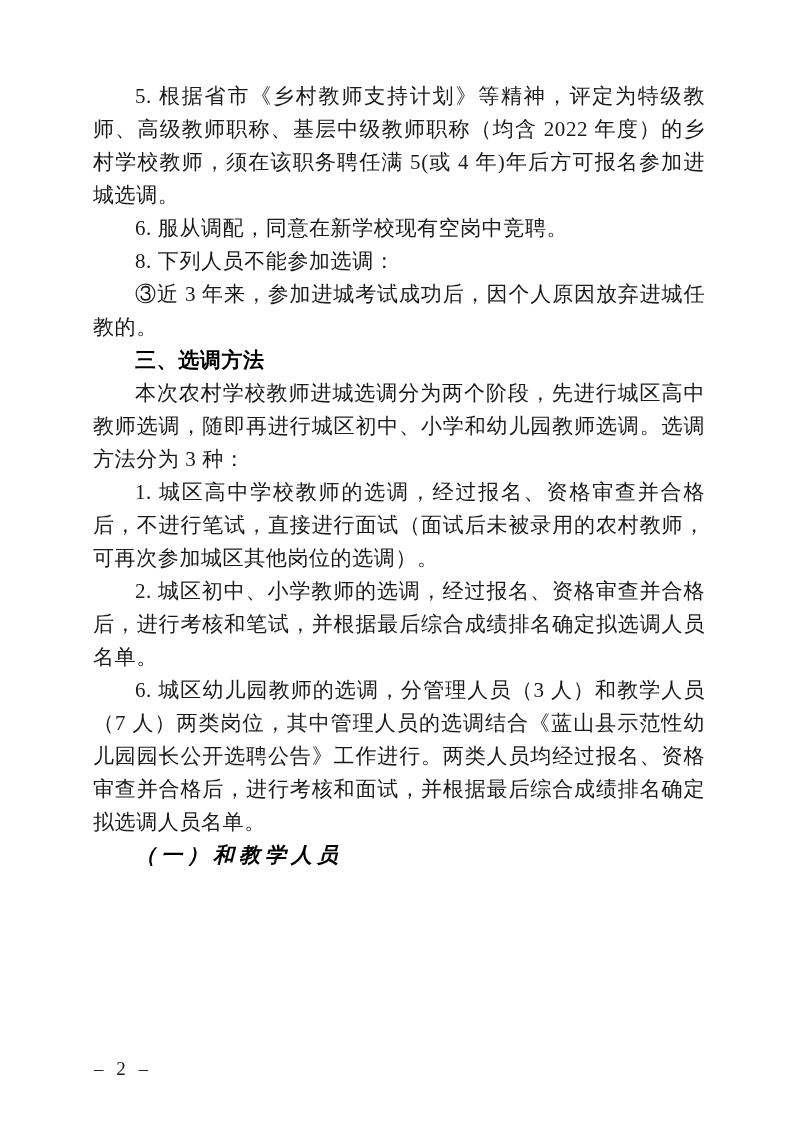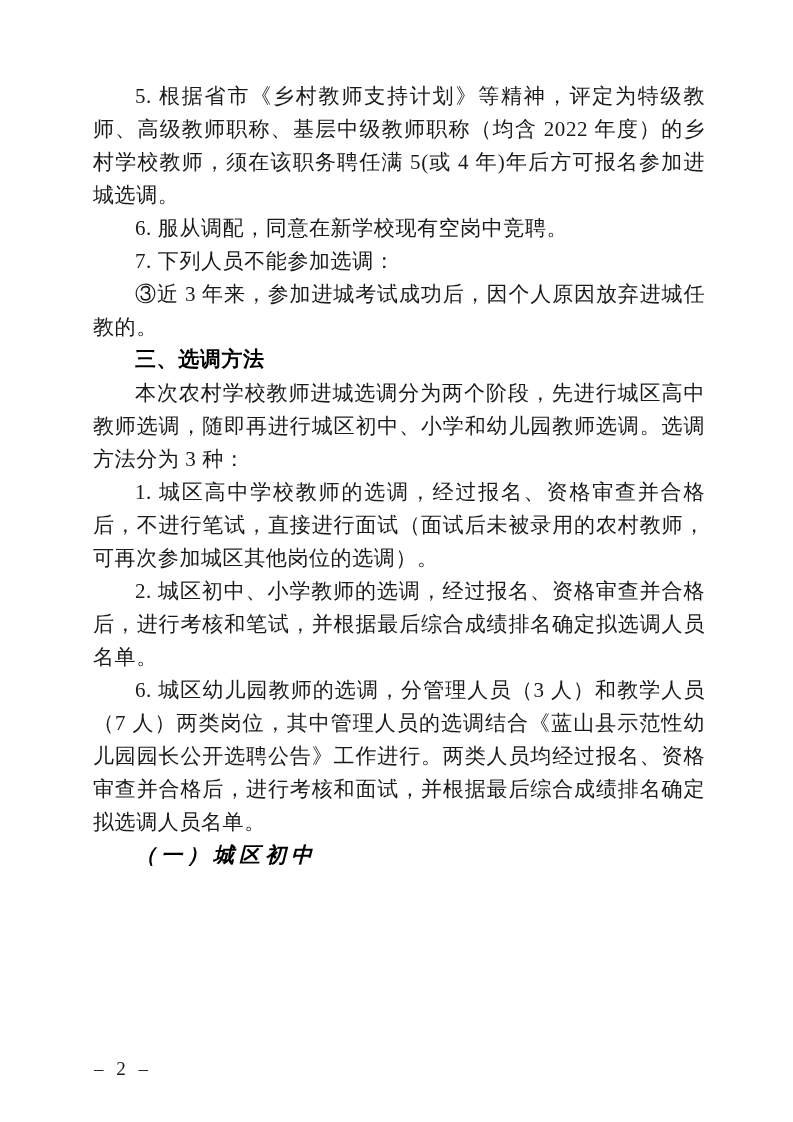--- a/index.html
+++ b/index.html
@@ -20,21 +20,21 @@
     width: 612px;
     font-size: 21px;
     line-height: 33px;
     letter-spacing: 0.6px;
     text-align: justify;
   }
   .para {
     text-indent: 2em;
   }
   .heading-hei {
-    font-family: Liberation Mono, monospace;
+    font-family: Liberation Serif, serif;
     font-weight: bold;
     font-size: 21px;
     line-height: 33px;
     text-indent: 2em;
     color: #000000;
     text-align: left;
   }
   .heading-kai {
     font-weight: bold;
     font-style: italic;
@@ -55,23 +55,23 @@
     color: #1a1a1a;
   }
 </style>
 </head>
 <body>
 
 <div class="page">
   <div class="content">
     <p class="para">5. 根据省市《乡村教师支持计划》等精神，评定为特级教师、高级教师职称、基层中级教师职称（均含 2022 年度）的乡村学校教师，须在该职务聘任满 5(或 4 年)年后方可报名参加进城选调。</p>
     <p class="para">6. 服从调配，同意在新学校现有空岗中竞聘。</p>
-    <p class="para">7. 下列人员不能参加选调：</p>
+    <p class="para">8. 下列人员不能参加选调：</p>
     <p class="para">③近 3 年来，参加进城考试成功后，因个人原因放弃进城任教的。</p>
     <h3 class="heading-hei">三、选调方法</h3>
     <p class="para">本次农村学校教师进城选调分为两个阶段，先进行城区高中教师选调，随即再进行城区初中、小学和幼儿园教师选调。选调方法分为 3 种：</p>
     <p class="para">1. 城区高中学校教师的选调，经过报名、资格审查并合格后，不进行笔试，直接进行面试（面试后未被录用的农村教师，可再次参加城区其他岗位的选调）。</p>
     <p class="para">2. 城区初中、小学教师的选调，经过报名、资格审查并合格后，进行考核和笔试，并根据最后综合成绩排名确定拟选调人员名单。</p>
     <p class="para">6. 城区幼儿园教师的选调，分管理人员（3 人）和教学人员（7 人）两类岗位，其中管理人员的选调结合《蓝山县示范性幼儿园园长公开选聘公告》工作进行。两类人员均经过报名、资格审查并合格后，进行考核和面试，并根据最后综合成绩排名确定拟选调人员名单。</p>
-    <h4 class="heading-kai">（一）城区初中</h4>
+    <h4 class="heading-kai">（一）和教学人员</h4>
   </div>
   <div class="page-footer">– 2 –</div>
 </div>
 
 </body></html>

